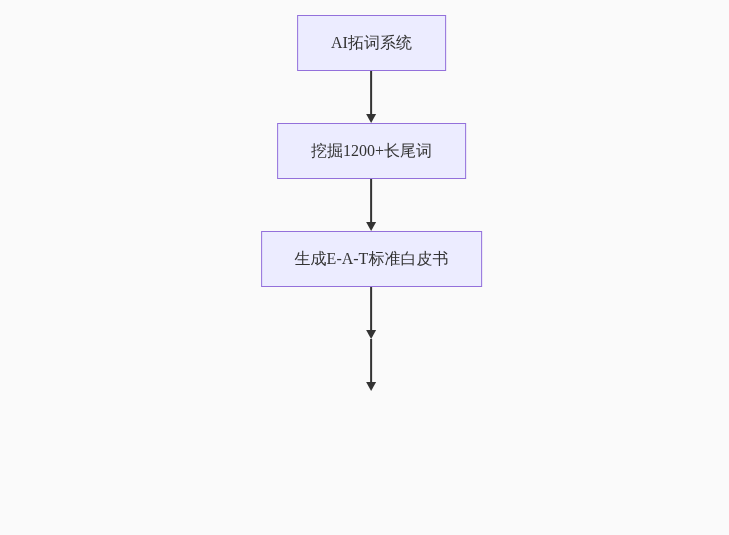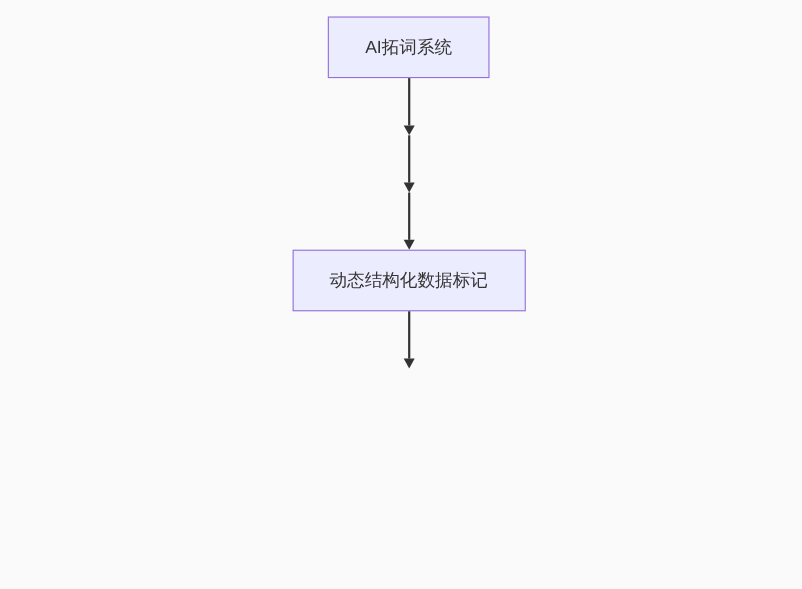--- a/index.html
+++ b/index.html
@@ -34,20 +34,21 @@
     height: 56px;
     padding: 0 33px;
     display: flex;
     align-items: center;
     justify-content: center;
     background: #ECECFF;
     border: 1.4px solid #9370DB;
     color: #333333;
     font-size: 16px;
     white-space: nowrap;
+    font-family: Liberation Serif, serif;
   }
   .edge {
     height: 52px;
     display: flex;
     flex-direction: column;
     align-items: center;
     justify-content: flex-start;
   }
   .edge .shaft {
     width: 2px;
@@ -70,36 +71,39 @@
 
     <div class="node">
       <span>AI拓词系统</span>
     </div>
 
     <div class="edge">
       <div class="shaft"></div>
       <div class="head"></div>
     </div>
 
+    <div class="node">
+      <span>挖掘1200+长尾词</span>
+    </div>
+
+    <div class="edge">
+      <div class="shaft"></div>
+      <div class="head"></div>
+    </div>
+
+    <div class="node">
+      <span>生成E-A-T标准白皮书</span>
+    </div>
 
     <div class="edge">
       <div class="shaft"></div>
       <div class="head"></div>
     </div>
 
 
     <div class="edge">
       <div class="shaft"></div>
       <div class="head"></div>
     </div>
 
-    <div class="node">
-      <span>动态结构化数据标记</span>
-    </div>
-
-    <div class="edge">
-      <div class="shaft"></div>
-      <div class="head"></div>
-    </div>
-
 
   </div>
 </div>
 
 </body></html>

